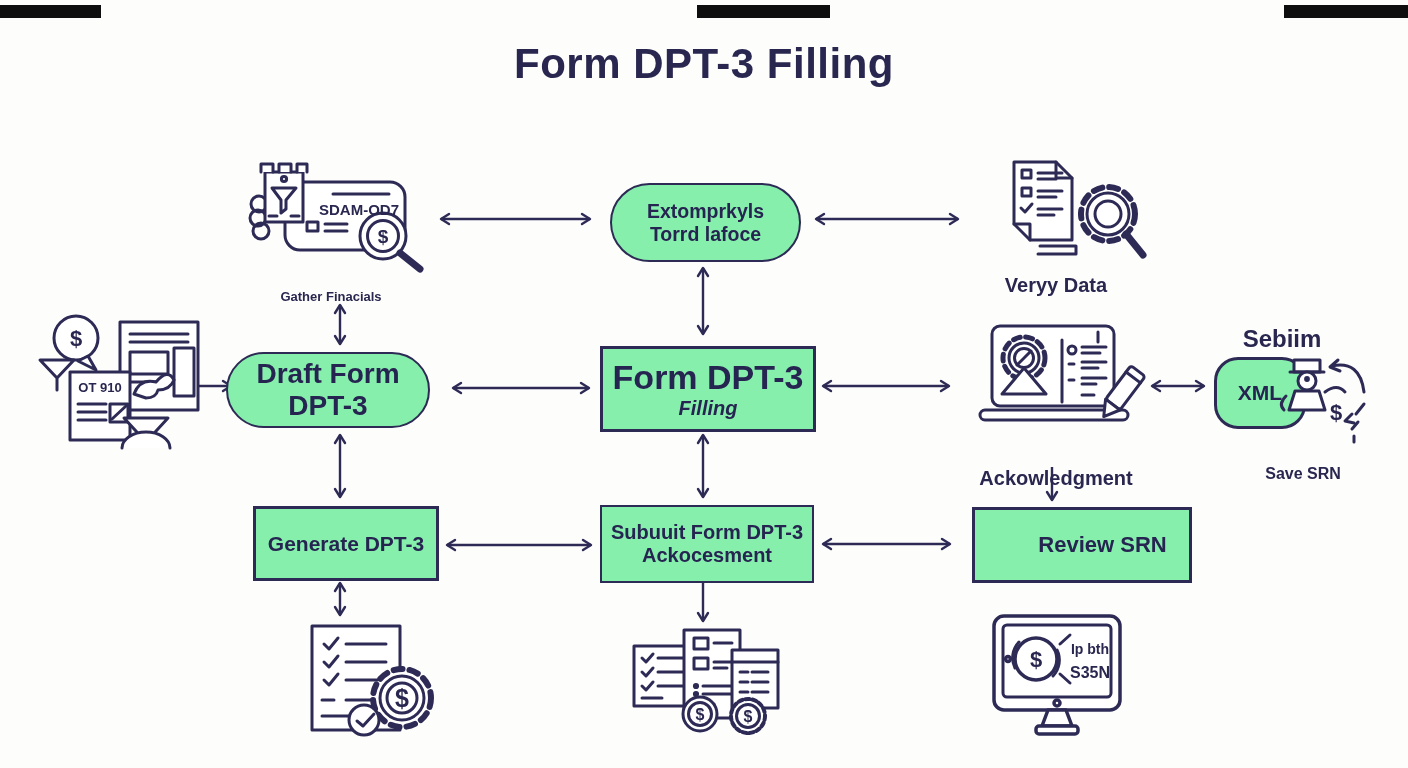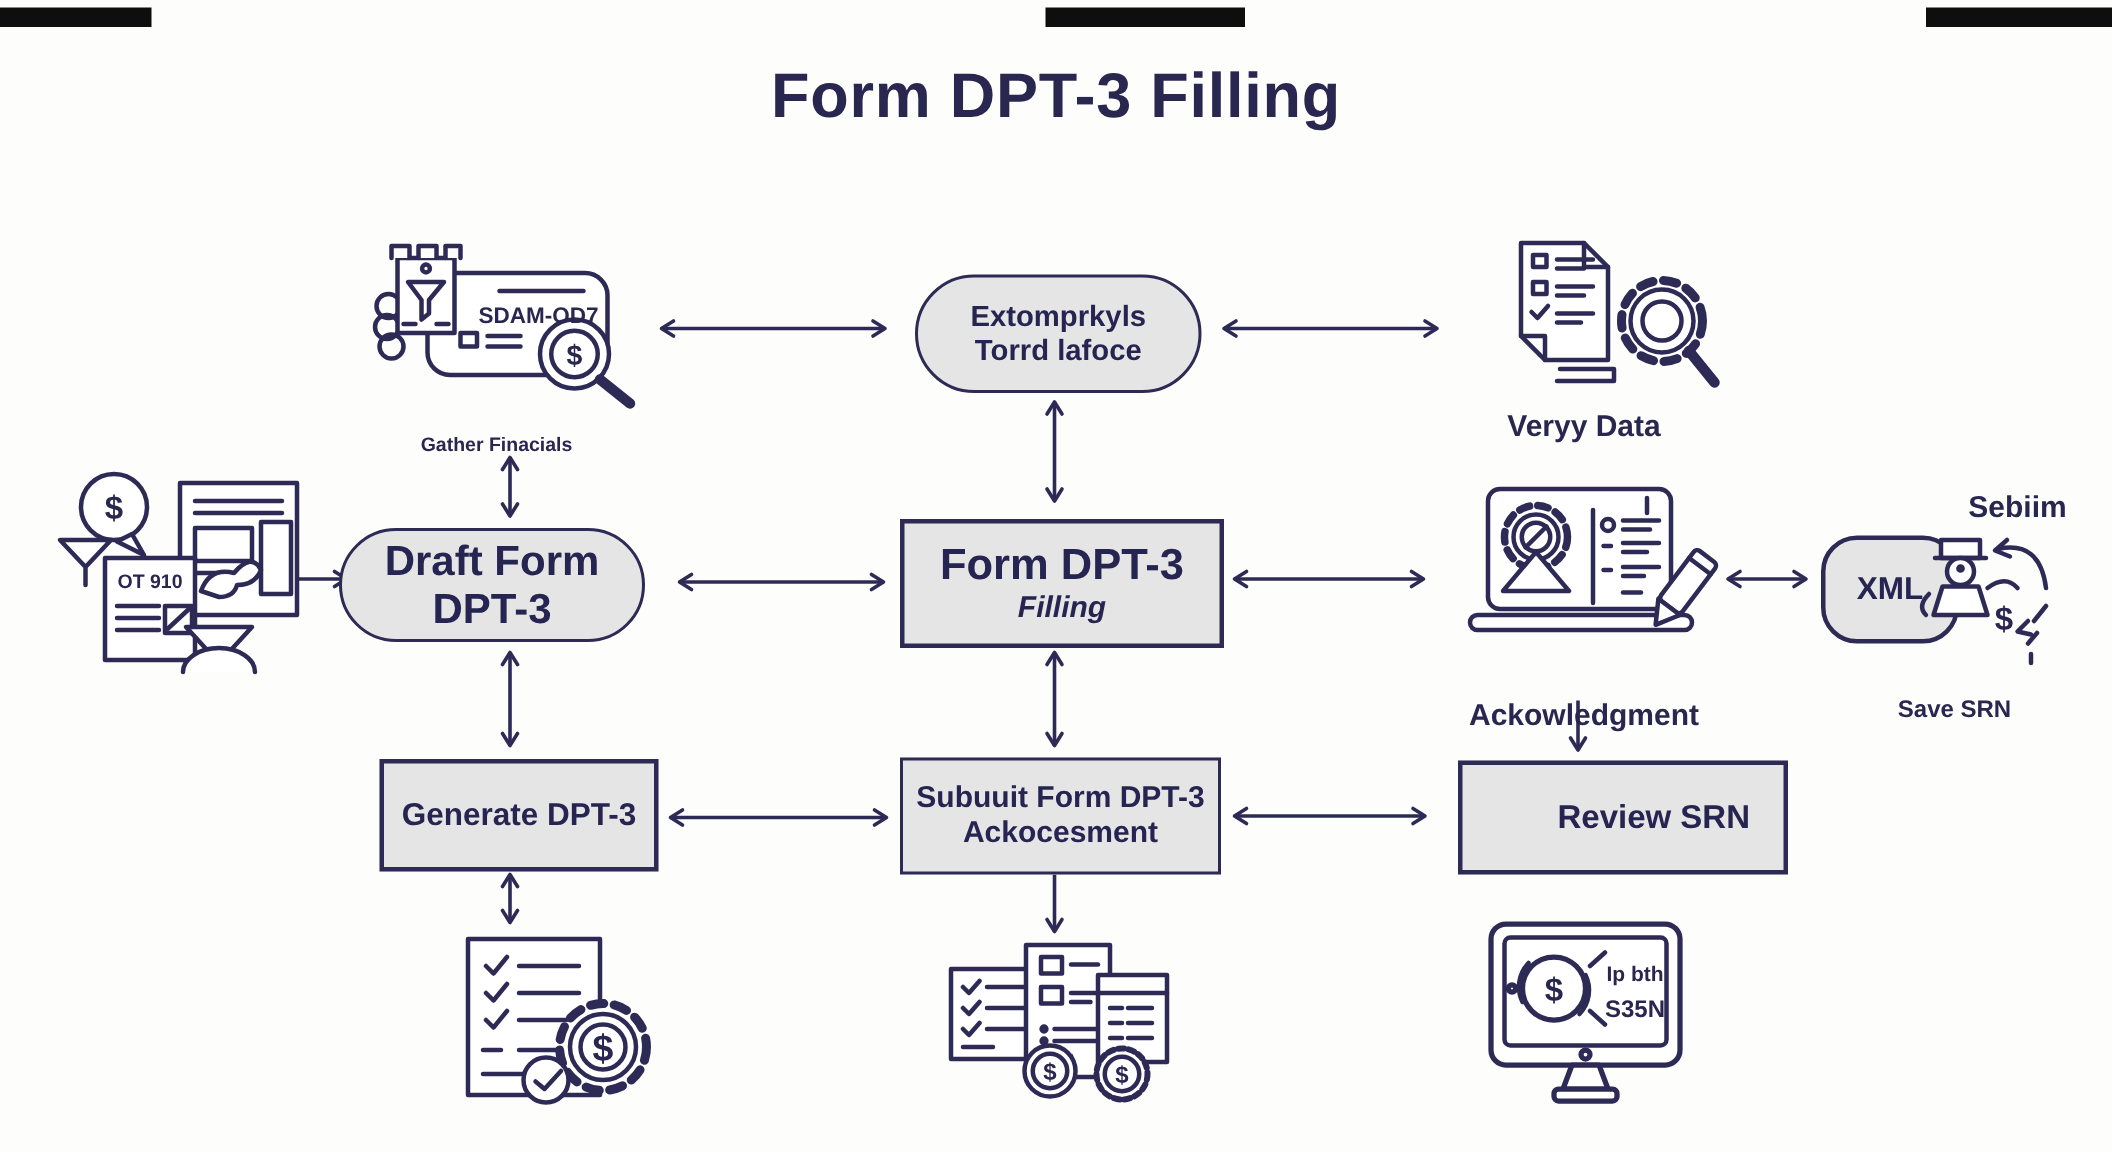--- a/index.html
+++ b/index.html
@@ -3,21 +3,21 @@
 <meta charset="utf-8">
 <style>
   :root{ --ink:#2d2b55; --text:#262450; }
   html,body{margin:0;padding:0;background:#fff;}
   #canvas{position:relative;width:1408px;height:768px;background:#fdfdfc;overflow:hidden;
           font-family:"Liberation Sans", sans-serif;color:var(--text);}
   .bar{position:absolute;height:13px;background:#0e0e0e;top:5px;}
   .title{position:absolute;top:40px;left:0;width:100%;text-align:center;
          font-size:42px;font-weight:bold;color:#29274f;letter-spacing:0.5px;}
   .box{position:absolute;display:flex;flex-direction:column;align-items:center;justify-content:center;
-       border:3px solid var(--ink);background:#e5e5e5;font-weight:bold;text-align:center;color:var(--text);}
+       border:3px solid var(--ink);background:#86efac;font-weight:bold;text-align:center;color:var(--text);}
   .pill{border-radius:40px;border-width:2.5px;}
   .lbl{position:absolute;transform:translate(-50%,-50%);font-weight:bold;white-space:nowrap;
        text-align:center;color:#29274f;}
   .l1{line-height:1.15;}
   svg{position:absolute;overflow:visible;}
   svg *{vector-effect:non-scaling-stroke;}
   .ink{stroke:var(--ink);fill:none;stroke-linecap:round;stroke-linejoin:round;}
   .it{font-family:"Liberation Sans",sans-serif;font-weight:bold;fill:#29274f;stroke:none;}
   #arrows{left:0;top:0;}
 </style>
@@ -124,21 +124,21 @@
     </g>
     <text class="it" x="48" y="46" font-size="22" text-anchor="middle">$</text>
     <text class="it" x="72" y="92" font-size="13" text-anchor="middle">OT 910</text>
   </svg>
 
   <div class="box pill" style="left:226px;top:352px;width:200px;height:72px;font-size:28px;">
     <div>Draft Form DPT-3</div>
   </div>
 
   <div class="box" style="left:600px;top:346px;width:210px;height:80px;">
-    <div class="l1" style="font-size:29px;">Form DPT-3</div>
+    <div class="l1" style="font-size:34px;">Form DPT-3</div>
     <div class="l1" style="font-size:20px;font-style:italic;">Filling</div>
   </div>
 
   <svg style="left:972px;top:322px;" width="182" height="114" viewBox="0 0 182 114">
     <g class="ink" stroke-width="3">
       <rect x="20" y="4" width="122" height="80" rx="8" fill="#fff"></rect>
       <path d="M126 10 v10"></path>
       <circle cx="52" cy="36" r="21" stroke-width="5" stroke-dasharray="7 5.5" fill="#fff"></circle>
       <circle cx="52" cy="36" r="15" fill="#fff"></circle>
       <circle cx="52" cy="36" r="9.5" fill="#fff"></circle>
@@ -156,21 +156,21 @@
         <path d="M136 62 l-15 9 l15 9 z" fill="#fff"></path>
         <path d="M170 62 v18"></path>
       </g>
     </g>
   </svg>
   <div class="lbl" style="left:1056px;top:450px;font-size:20px;margin-top:28px;">Ackowledgment</div>
 
   <div class="box pill" style="left:1214px;top:357px;width:86px;height:66px;border-radius:24px;border-width:3px;font-size:21px;">
     <div>XML</div>
   </div>
-  <div class="lbl" style="left:1345px;top:339px;font-size:20px;">Sebiim</div>
+  <div class="lbl" style="left:1282px;top:339px;font-size:24px;">Sebiim</div>
 
   <svg style="left:1274px;top:352px;" width="95" height="94" viewBox="0 0 95 94">
     <g class="ink" stroke-width="3">
       <path d="M58 14 q28 -6 32 26"></path>
       <path d="M64 8 l-8 7 l10 4"></path>
       <path d="M90 52 l-8 10 M84 70 l-6 7 M80 84 v6"></path>
       <path d="M78 62 l-7 7 l9 2"></path>
       <rect x="20" y="8" width="26" height="12" fill="#fff"></rect>
       <path d="M16 20 h34"></path>
       <circle cx="33" cy="29" r="9" fill="#fff"></circle>

